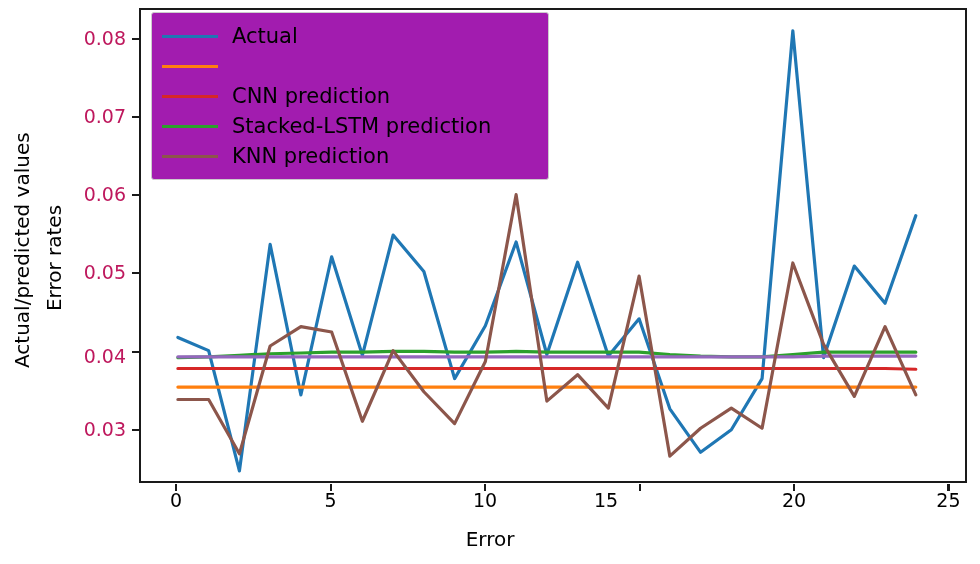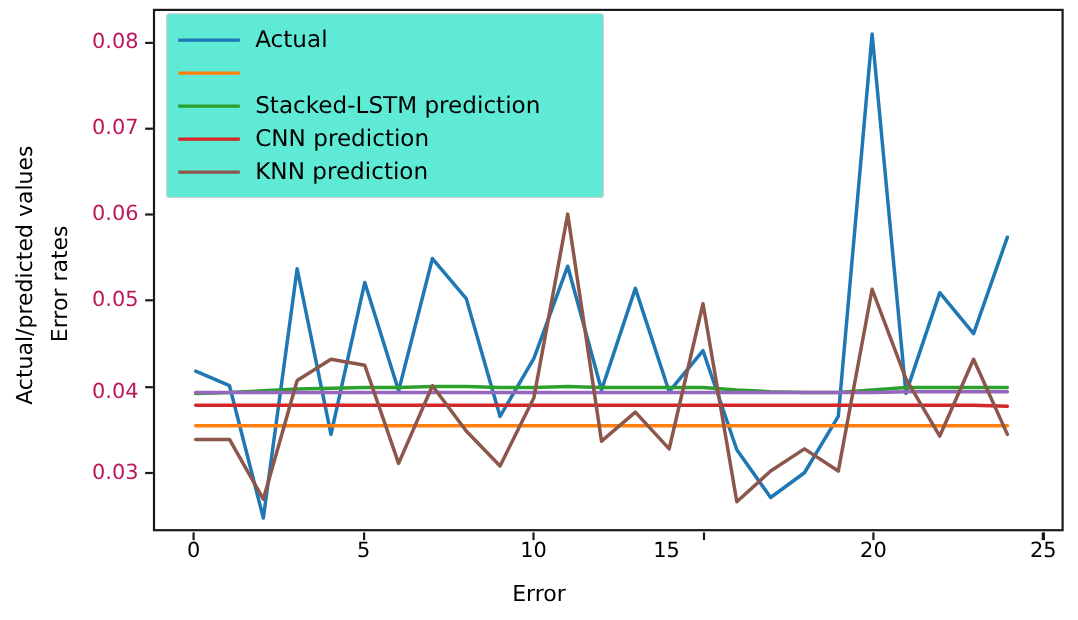--- a/index.html
+++ b/index.html
@@ -35,21 +35,21 @@
   
   #plot{
     position:absolute;left:139px;top:8px;width:828px;height:475px;
     border:2.2px solid #1a1a1a;background:#fff;box-sizing:border-box;
   }
   #svg{position:absolute;left:0;top:0;width:100%;height:100%;}
 
   
   #legend{
     position:absolute;left:151px;top:12px;width:398px;
-    background:#5eead4;border:1px solid #cccccc;border-radius:3px;
+    background:#a21caf;border:1px solid #cccccc;border-radius:3px;
     padding:8px 12px 8px 10px;box-sizing:border-box;
     box-shadow:0 0 0 0 rgba(0,0,0,0);
   }
   .leg-row{display:flex;align-items:center;height:30px;}
   .leg-swatch{width:56px;height:0;border-top:3.6px solid #000;margin-right:14px;flex:0 0 auto;}
   .leg-text{font-size:21px;color:#000;line-height:1;white-space:nowrap;}
   .tickmark{position:absolute;background:#1a1a1a;}
 </style>
 </head>
 <body>
@@ -92,26 +92,26 @@
 
   <div id="legend">
       <div class="leg-row">
         <div class="leg-swatch" style="border-top-color: rgb(31, 119, 180);"></div>
         <div class="leg-text">Actual</div>
       </div>
       <div class="leg-row">
         <div class="leg-swatch" style="border-top-color: rgb(255, 127, 14);"></div>
       </div>
       <div class="leg-row">
+        <div class="leg-swatch" style="border-top-color: rgb(214, 39, 40);"></div>
+        <div class="leg-text">CNN prediction</div>
+      </div>
+      <div class="leg-row">
         <div class="leg-swatch" style="border-top-color: rgb(44, 160, 44);"></div>
         <div class="leg-text">Stacked-LSTM prediction</div>
-      </div>
-      <div class="leg-row">
-        <div class="leg-swatch" style="border-top-color: rgb(214, 39, 40);"></div>
-        <div class="leg-text">CNN prediction</div>
       </div>
       <div class="leg-row">
         <div class="leg-swatch" style="border-top-color: rgb(140, 86, 75);"></div>
         <div class="leg-text">KNN prediction</div>
       </div>
     </div>
 
 <div class="tickmark" style="left: 132px; top: 428.787px; width: 7px; height: 2.2px;"></div>
     <div class="tickmark" style="left: 132px; top: 350.534px; width: 7px; height: 2.2px;"></div>
     <div class="tickmark" style="left: 132px; top: 272.28px; width: 7px; height: 2.2px;"></div>

